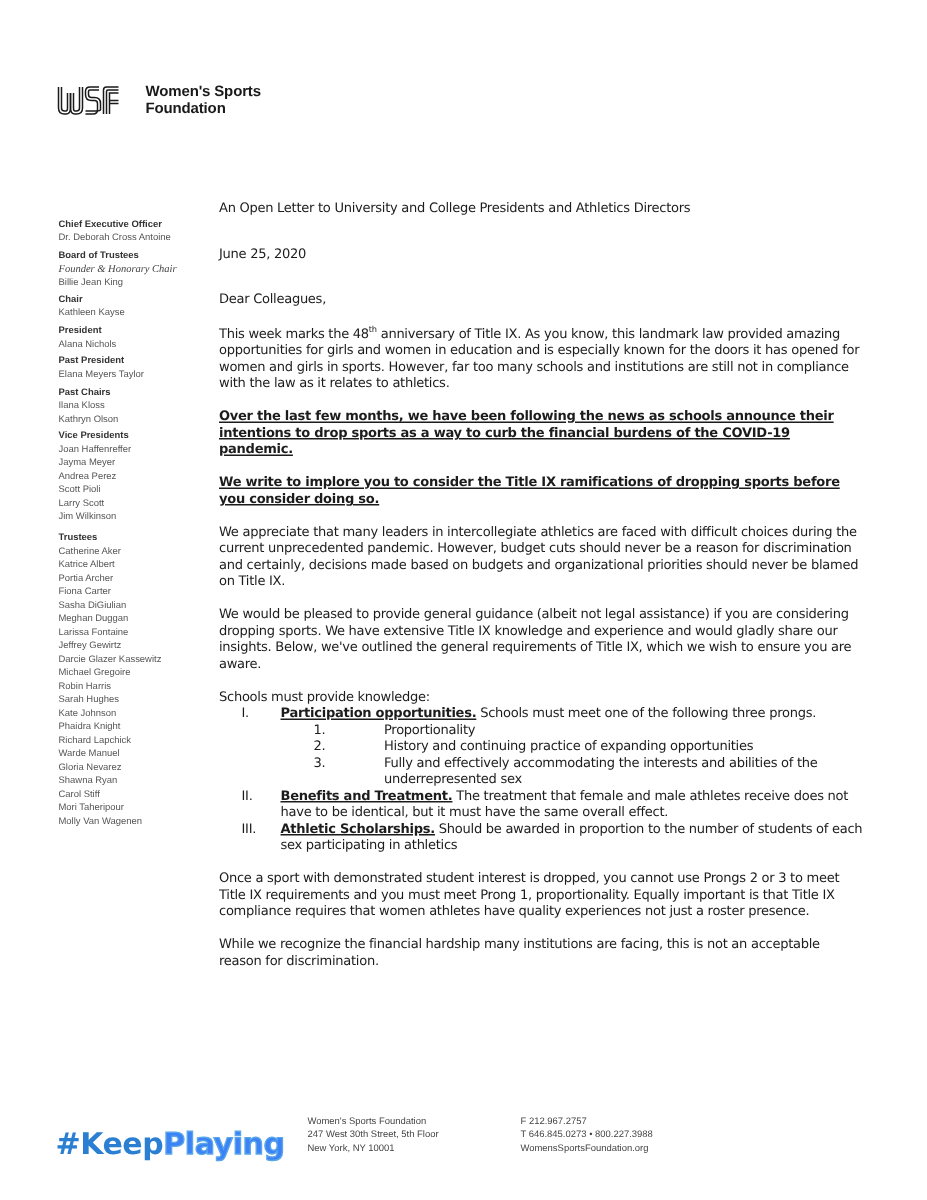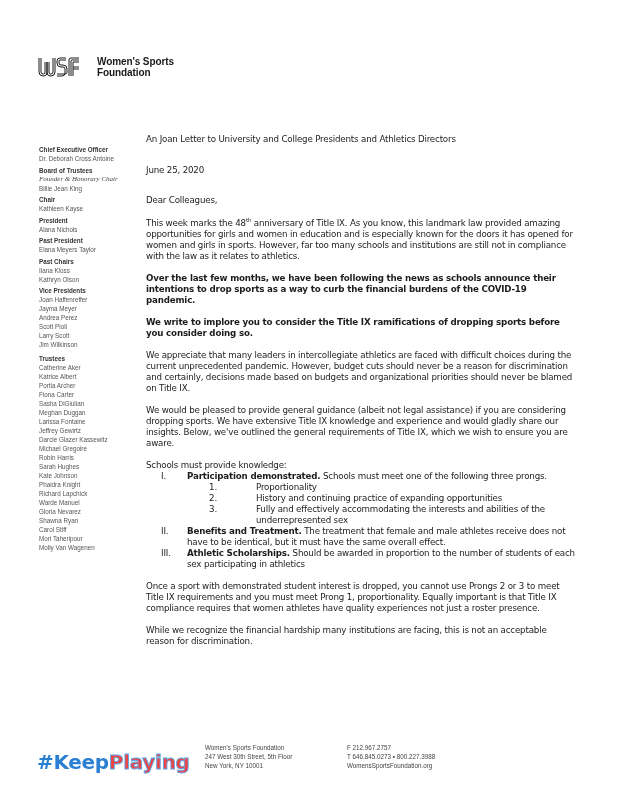--- a/index.html
+++ b/index.html
@@ -17,36 +17,36 @@
   .sb-title { font-weight: bold; color: #333; }
   .sb-italic { font-family: "Liberation Serif", serif; font-style: italic; font-size: 7px; }
   .sb-name { color: #555; }
 
   .main { position: absolute; left: 146px; top: 134px; width: 430px; font-family: "DejaVu Sans", sans-serif; font-size: 8.7px; line-height: 11px; color: #1c1c1c; letter-spacing: -0.18px; }
   .main p { margin: 0; }
   .heading { margin-bottom: 20px !important; }
   .date { margin-bottom: 19px !important; }
   .salutation { margin-bottom: 12px !important; }
   .para { margin-bottom: 11px !important; }
-  .bold { font-weight: bold; }
+  .bold { font-weight: bold; text-decoration: underline; }
   sup { font-size: 5.5px; line-height: 0; vertical-align: super; }
 
   .req-intro { margin: 0; }
   .roman-list { margin: 0 0 11px 0; padding: 0; list-style: none; }
   .roman-item { display: flex; }
   .roman-num { width: 41px; flex: none; padding-left: 15px; box-sizing: border-box; }
   .roman-body { flex: 1; }
   .sub-list { list-style: none; margin: 0; padding: 0; }
   .sub-item { display: flex; }
   .sub-num { width: 37px; flex: none; text-align: right; padding-right: 7px; box-sizing: border-box; }
   .sub-text { flex: 1; padding-left: 32px; }
 
   .footer-tag { position: absolute; left: 37px; top: 750px; font-family: "DejaVu Sans", sans-serif; font-weight: bold; font-size: 20px; line-height: 24px; letter-spacing: -0.3px; }
   .tag-solid { color: #2b7fd3; }
-  .tag-outline { color: #ef4444; -webkit-text-stroke: 0.9px #5aa6e8; font-weight: bold; }
+  .tag-outline { color: #3b82f6; -webkit-text-stroke: 0.9px #5aa6e8; font-weight: bold; }
   .footer-col { position: absolute; top: 743px; font-family: "Liberation Sans", sans-serif; font-size: 6.3px; line-height: 9px; color: #444; }
   .footer-col.addr { left: 205px; }
   .footer-col.contact { left: 347px; }
 </style>
 </head>
 <body>
 
 <div class="logo">
   <svg width="42" height="20" viewBox="0 0 42 20">
     <g fill="none" stroke="#1a1a1a" stroke-width="1">
@@ -128,35 +128,35 @@
     <div class="sb-name">Warde Manuel</div>
     <div class="sb-name">Gloria Nevarez</div>
     <div class="sb-name">Shawna Ryan</div>
     <div class="sb-name">Carol Stiff</div>
     <div class="sb-name">Mori Taheripour</div>
     <div class="sb-name">Molly Van Wagenen</div>
   </div>
 </div>
 
 <div class="main">
-  <p class="heading">An Joan Letter to University and College Presidents and Athletics Directors</p>
+  <p class="heading">An Open Letter to University and College Presidents and Athletics Directors</p>
   <p class="date">June 25, 2020</p>
   <p class="salutation">Dear Colleagues,</p>
   <p class="para"><span>This week marks the 48</span><sup>th</sup><span> anniversary of Title IX. As you know, this landmark law provided amazing opportunities for girls and women in education and is especially known for the doors it has opened for women and girls in sports. However, far too many schools and institutions are still not in compliance with the law as it relates to athletics.</span></p>
   <p class="para bold">Over the last few months, we have been following the news as schools announce their intentions to drop sports as a way to curb the financial burdens of the COVID-19 pandemic.</p>
   <p class="para bold">We write to implore you to consider the Title IX ramifications of dropping sports before you consider doing so.</p>
   <p class="para">We appreciate that many leaders in intercollegiate athletics are faced with difficult choices during the current unprecedented pandemic. However, budget cuts should never be a reason for discrimination and certainly, decisions made based on budgets and organizational priorities should never be blamed on Title IX.</p>
   <p class="para">We would be pleased to provide general guidance (albeit not legal assistance) if you are considering dropping sports. We have extensive Title IX knowledge and experience and would gladly share our insights. Below, we've outlined the general requirements of Title IX, which we wish to ensure you are aware.</p>
 
   <p class="req-intro">Schools must provide knowledge:</p>
   <ul class="roman-list">
     <li class="roman-item">
       <span class="roman-num">I.</span>
       <div class="roman-body">
-        <span class="bold">Participation demonstrated.</span><span> Schools must meet one of the following three prongs.</span>
+        <span class="bold">Participation opportunities.</span><span> Schools must meet one of the following three prongs.</span>
         <ul class="sub-list">
           <li class="sub-item">
               <span class="sub-num">1.</span>
               <span class="sub-text">Proportionality</span>
             </li>
           <li class="sub-item">
               <span class="sub-num">2.</span>
               <span class="sub-text">History and continuing practice of expanding opportunities</span>
             </li>
           <li class="sub-item">

